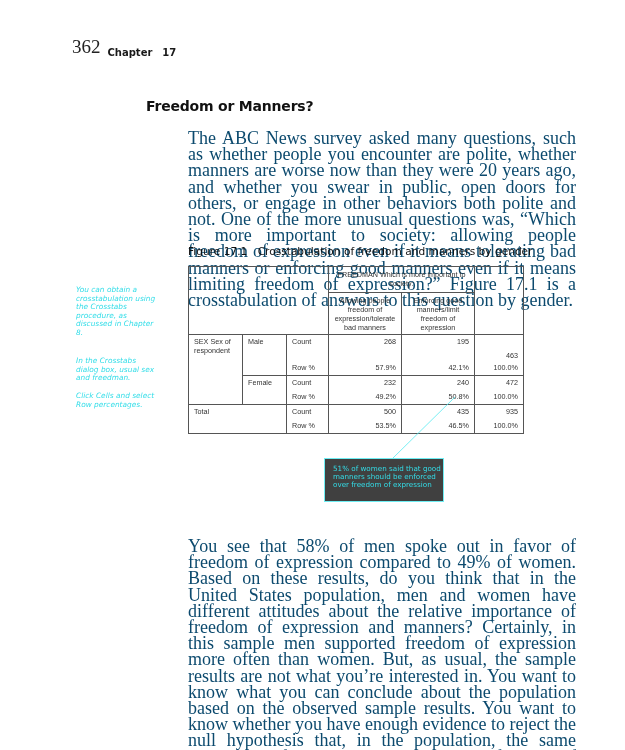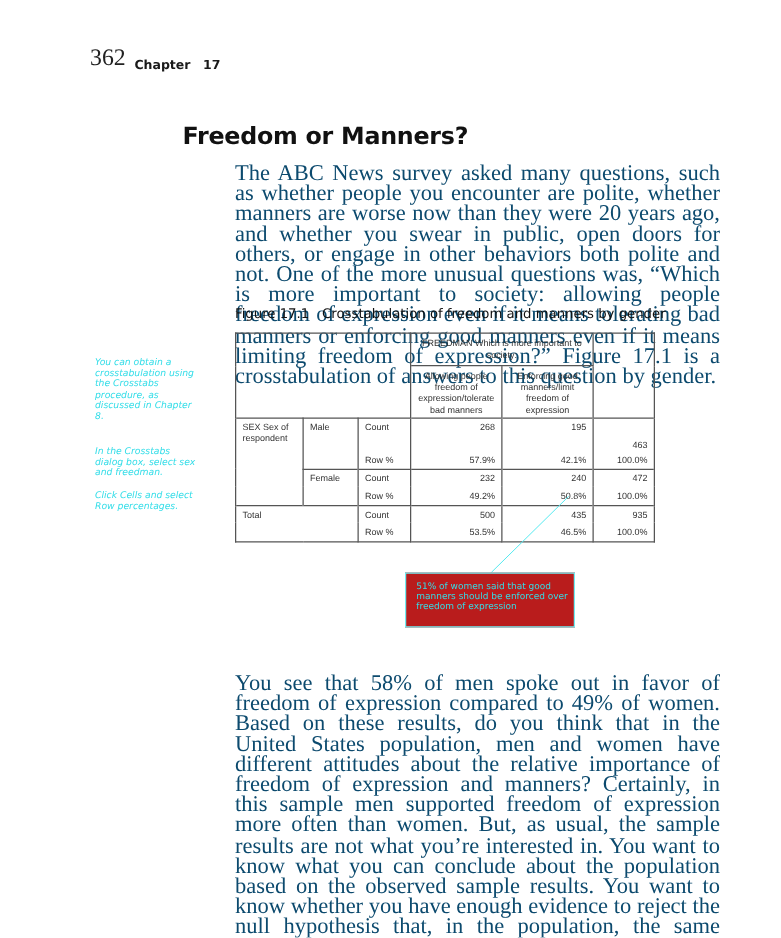--- a/index.html
+++ b/index.html
@@ -1,42 +1,42 @@
 <!DOCTYPE html>
 <html><head>
 <meta charset="utf-8">
 <style>
   html, body { margin: 0; padding: 0; background: #ffffff; }
   body { width: 625px; height: 750px; position: relative; overflow: hidden; color: #1a1a1a; }
   .running-head { position: absolute; left: 72px; top: 36px; display: flex; align-items: flex-end; }
   .page-num { font-family: "Liberation Serif", serif; font-size: 19px; color: #222; }
   .chap-label { font-family: "DejaVu Sans", sans-serif; font-weight: bold; font-size: 10px; margin-left: 7px; }
   .chap-num { font-family: "DejaVu Sans", sans-serif; font-weight: bold; font-size: 10px; margin-left: 10px; }
-  .section-title { position: absolute; left: 146px; top: 98px; font-family: "DejaVu Sans", sans-serif; font-weight: bold; font-size: 19px; color: #111; letter-spacing: -0.2px; }
+  .section-title { position: absolute; left: 146px; top: 98px; font-family: "DejaVu Sans", sans-serif; font-weight: bold; font-size: 14px; color: #111; letter-spacing: -0.2px; }
   .body-text { position: absolute; left: 188px; width: 388px; font-family: Liberation Serif, serif; font-size: 18px; line-height: 16.2px; text-align: justify; color: #0c4a6e; margin: 0; }
   .para1 { top: 130px; }
   .para2 { top: 538px; }
   .fig-caption { position: absolute; left: 188px; top: 245px; font-family: "DejaVu Sans", sans-serif; font-weight: normal; font-size: 10.6px; color: #111; white-space: nowrap; }
   .fig-caption .fig-num { margin-right: 7px; }
   .margin-note { position: absolute; left: 76px; width: 82px; font-family: "DejaVu Sans", sans-serif; font-style: italic; font-size: 7.4px; line-height: 8.6px; color: #33dde8; margin: 0; }
   .mn1 { top: 286px; }
   .mn2 { top: 357px; }
   .mn3 { top: 392px; }
 
   table.xtab { position: absolute; left: 188px; top: 266px; border-collapse: collapse; font-family: "Liberation Sans", sans-serif; font-size: 7.2px; color: #333; }
   table.xtab td { padding: 0 5px; vertical-align: top; line-height: 9px; }
   .outer-t { border-top: 1px solid #555; }
   .bl { border-left: 1px solid #555; margin-top: 42px; }
   .br { border-right: 1px solid #555; }
   .bb { border-bottom: 1px solid #555; }
   .bt { border-top: 1px solid #555; }
   .num { text-align: right; }
   .ctr { text-align: center; }
 
-  .callout { position: absolute; left: 324px; top: 458px; width: 136px; height: 44px; border: 1px solid #6eeef3; background: #b91c1c; padding: 6px 0 0 8px; box-sizing: border-box; font-family: "DejaVu Sans", sans-serif; font-size: 7.2px; line-height: 7.8px; color: #33dde8; }
+  .callout { position: absolute; left: 324px; top: 458px; width: 120px; height: 44px; border: 1px solid #6eeef3; background: #404040; padding: 6px 0 0 8px; box-sizing: border-box; font-family: "DejaVu Sans", sans-serif; font-size: 7.2px; line-height: 7.8px; color: #33dde8; }
   svg.leader { position: absolute; left: 0; top: 0; width: 625px; height: 750px; pointer-events: none; }
 </style>
 </head>
 <body>
 
 <div class="running-head">
   <span class="page-num">362</span>
   <span class="chap-label">Chapter</span>
   <span class="chap-num">17</span>
 </div>
@@ -44,21 +44,21 @@
 <div class="section-title">Freedom or Manners?</div>
 
 <p class="body-text para1">The ABC News survey asked many questions, such as whether people you encounter are polite, whether manners are worse now than they were 20 years ago, and whether you swear in public, open doors for others, or engage in other behaviors both polite and not. One of the more unusual questions was, “Which is more important to society: allowing people freedom of expression even if it means tolerating bad manners or enforcing good manners even if it means limiting freedom of expression?” Figure 17.1 is a crosstabulation of answers to this question by gender.</p>
 
 <div class="fig-caption">
   <span class="fig-num">Figure 17.1</span>
   <span>Crosstabulation of freedom and manners by gender</span>
 </div>
 
 <p class="margin-note mn1">You can obtain a crosstabulation using the Crosstabs procedure, as discussed in Chapter 8.</p>
-<p class="margin-note mn2">In the Crosstabs dialog box, select sex and freedman.</p>
+<p class="margin-note mn2">In the Crosstabs dialog box, usual sex and freedman.</p>
 <p class="margin-note mn3">Click Cells and select Row percentages.</p>
 
 <table class="xtab">
   <colgroup>
     <col style="width:54px">
       <col style="width:44px">
       <col style="width:42px">
     <col style="width:73px">
       <col style="width:73px">
       <col style="width:49px">

